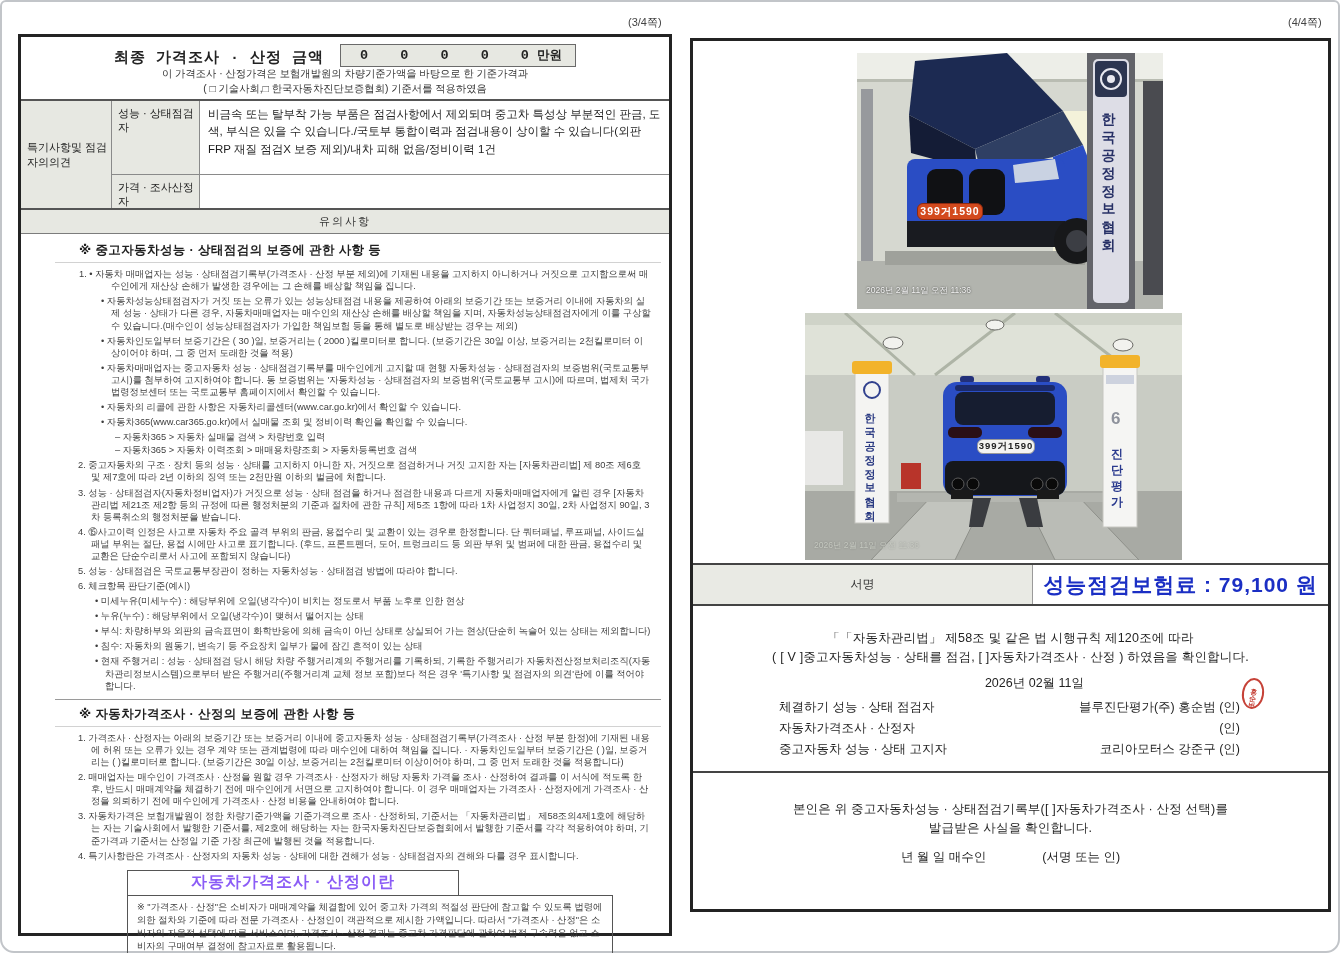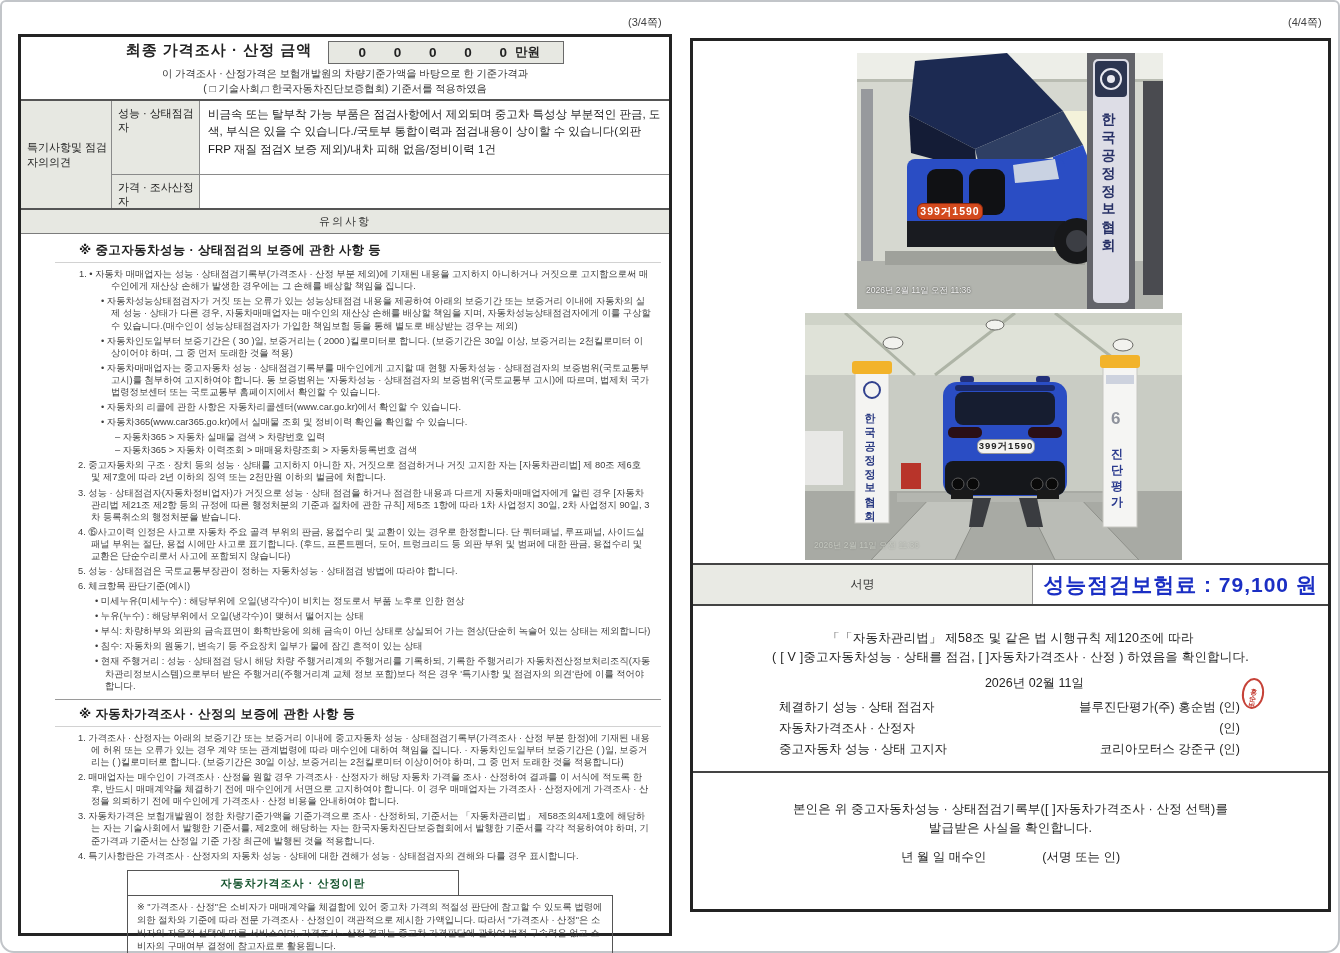--- a/index.html
+++ b/index.html
@@ -15,21 +15,21 @@
   .page-ind { position:absolute; top:15px; font-size:11px; color:#444; }
   #ind-left { left:628px; }
   #ind-right { left:1288px; }
 
   .page { position:absolute; background:#fff; border:3px solid #232323; }
   #page-left  { left:18px;  top:34px; width:654px; height:902px; }
   #page-right { left:690px; top:38px; width:641px; height:874px; }
 
   
   .fp-header { height:64px; border-bottom:2px solid #555; padding-top:4px; }
-  .fp-row1 { display:flex; justify-content:center; align-items:flex-start; gap:16px; height:26px; }
+  .fp-row1 { display:flex; justify-content:center; align-items:flex-end; gap:16px; height:26px;font-family:Liberation Mono, monospace; }
   .fp-title { font-size:15px; font-weight:bold; letter-spacing:1px; }
   .amt-box { width:236px; height:23px; border:1.5px solid #6a6a6a; background:#e7e8e2;
              display:flex; align-items:center; justify-content:center; }
   .amt-digits { font-size:13.5px; font-weight:bold; letter-spacing:12px; padding-left:6px; }
   .amt-unit { font-size:12.5px; font-weight:bold; margin-left:-4px; }
   .fp-sub { text-align:center; font-size:10.3px; color:#333; line-height:1.45; }
 
   .opinion { display:grid; grid-template-columns:91px 88px 1fr; grid-template-rows:74px 33px;
              border-bottom:2px solid #555; font-size:11px; }
   .op-head { grid-row:1/3; background:#e7e8e2; border-right:1px solid #8a8a8a;
@@ -51,21 +51,21 @@
   .ln   { margin:3px 0; }
   .num1 { padding-left:46px; text-indent:-32px; }
   .num  { padding-left:26px; text-indent:-13px; }
   .bl   { padding-left:46px; text-indent:-10px; }
   .sub  { padding-left:50px; margin:1px 0; }
   .bl2  { padding-left:40px; text-indent:-10px; }
 
   .info-box { margin:8px 38px 0 62px; }
   .ib-title { width:332px; height:26px; border:1px solid #555; background:#fff;
               display:flex; align-items:center; justify-content:center;
-              font-size:11px; font-weight:bold; letter-spacing:1px; color:#14532d; }
+              font-size:16px; font-weight:bold; letter-spacing:1px; color:#8b5cf6; }
   .ib-body { border:1px solid #555; margin-top:-1px; padding:5px 9px 6px;
              font-size:9.3px; line-height:1.4; color:#3d3d3d; }
 
   
   .rp-band { height:34px; background:#e7e8e2; border-bottom:2px solid #555;
              display:flex; align-items:center; justify-content:center;
              font-size:13px; font-weight:bold; letter-spacing:4px; color:#1f1f1f; }
   .photos { position:relative; height:522px; background:#fff; }
   .photo { position:absolute; overflow:hidden; background:#cfd1c9; }
   #photo1 { left:164px; top:12px;  width:306px; height:256px; }

